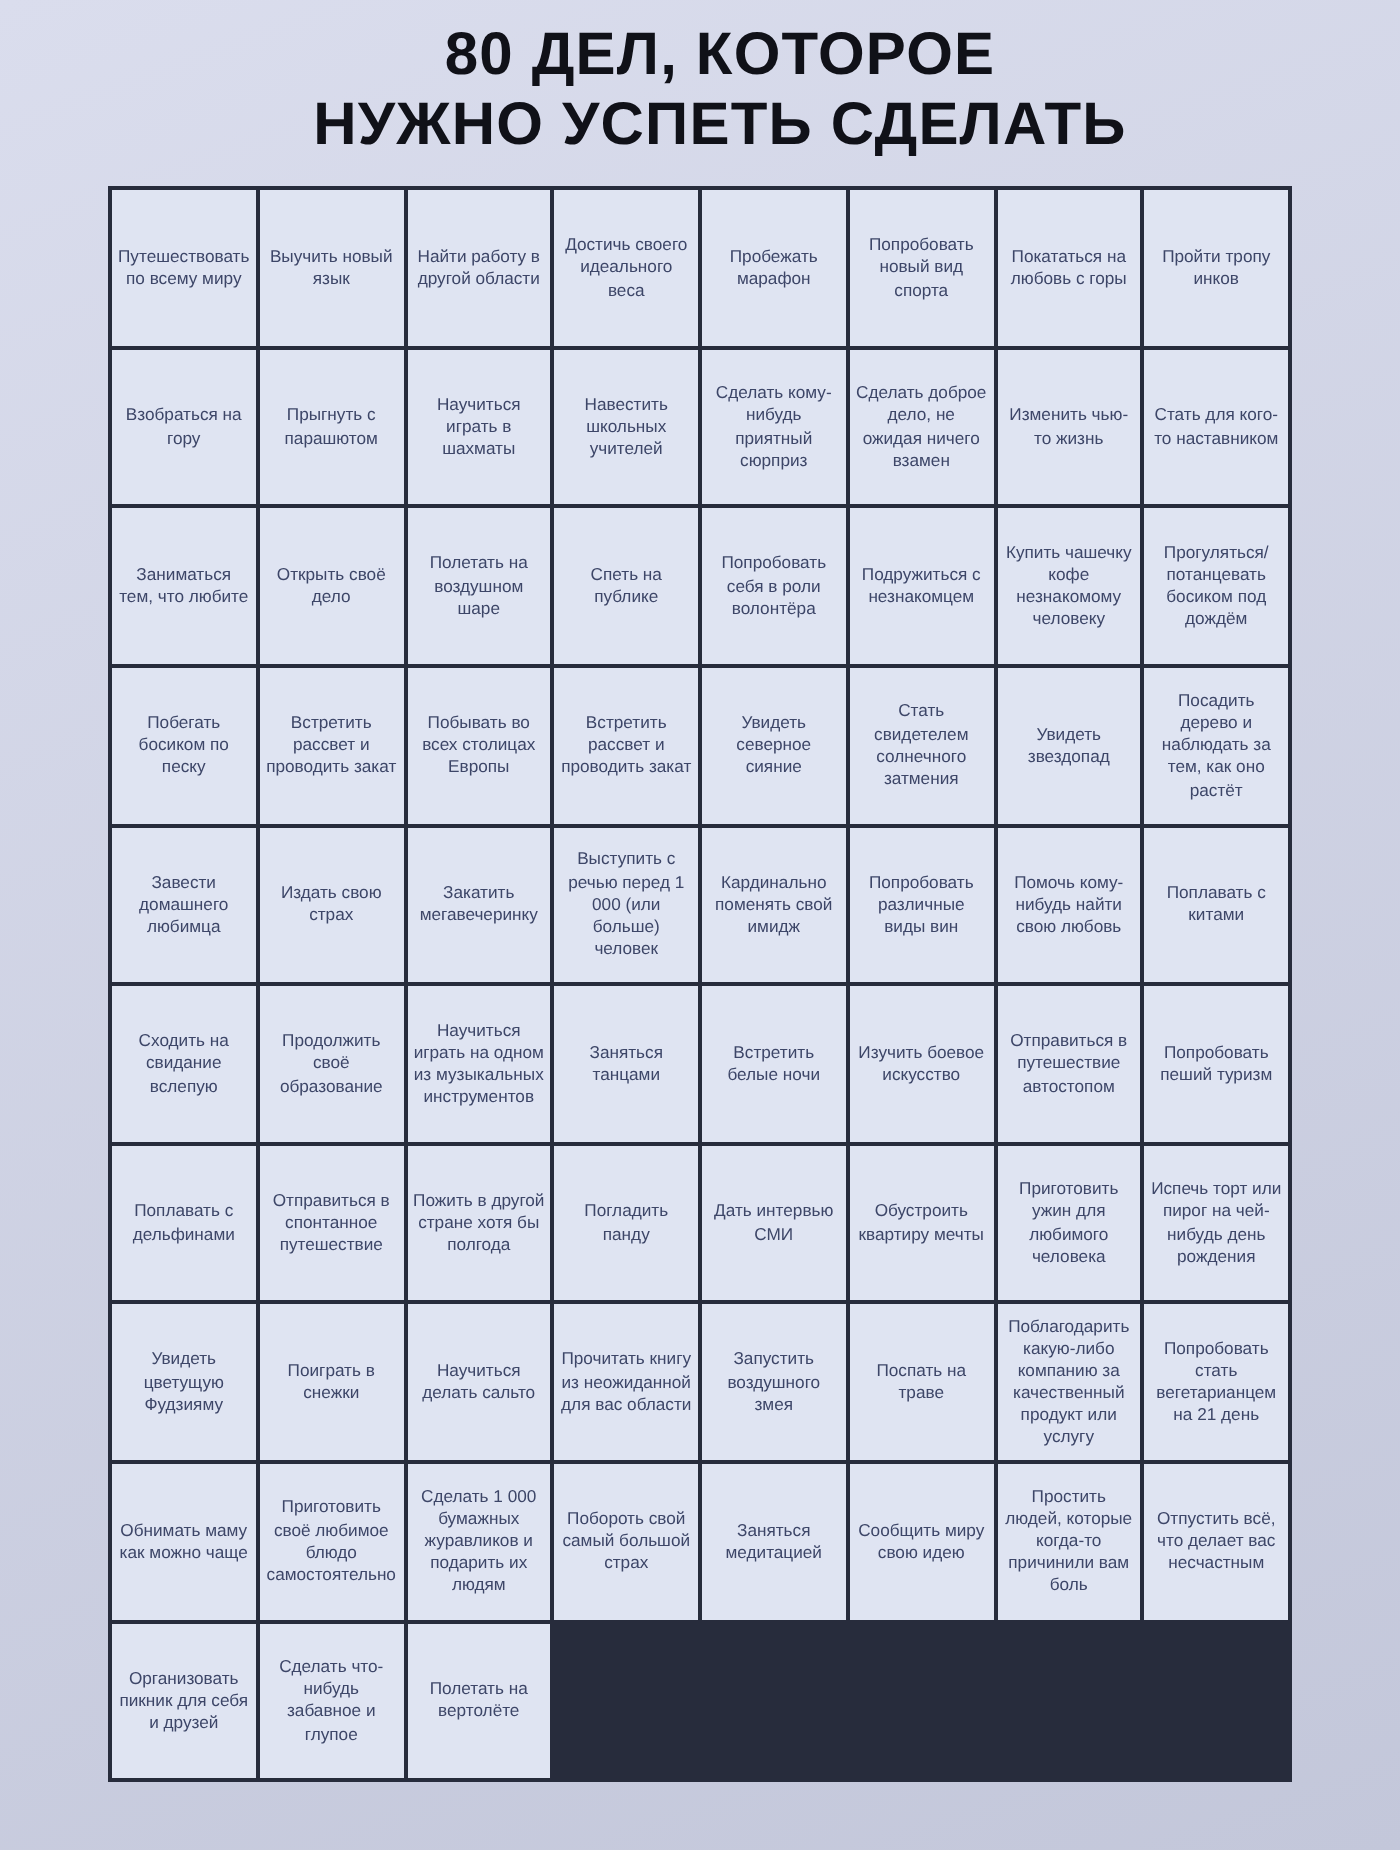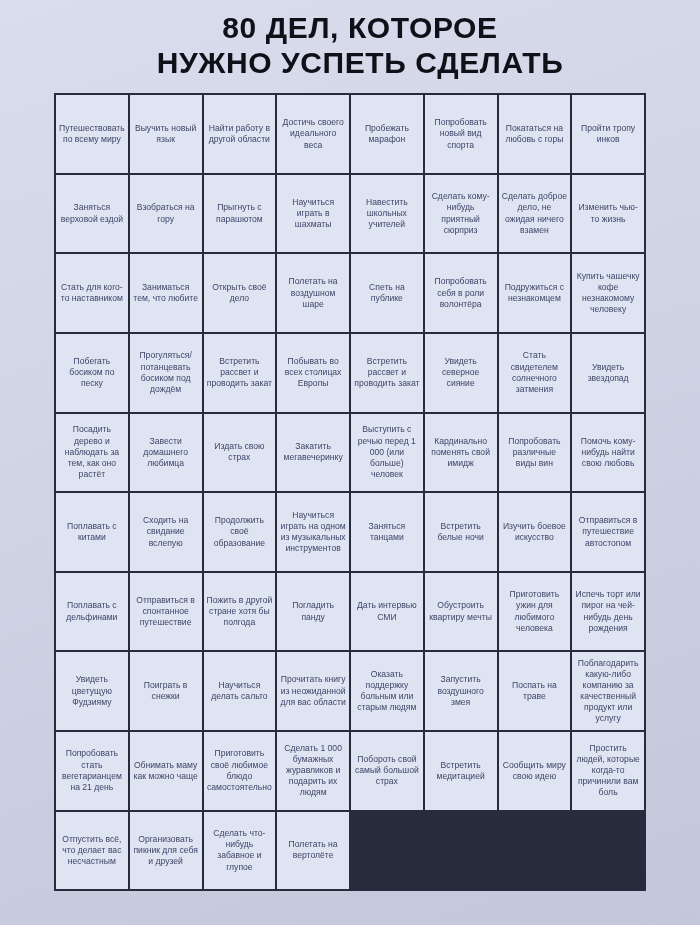--- a/index.html
+++ b/index.html
@@ -60,38 +60,37 @@
   <h1 class="title"><span>80 ДЕЛ, КОТОРОЕ</span><br><span>НУЖНО УСПЕТЬ СДЕЛАТЬ</span></h1>
   <div class="grid" id="todo-grid">
       <div class="cell">Путешествовать по всему миру</div>
       <div class="cell">Выучить новый язык</div>
       <div class="cell">Найти работу в другой области</div>
       <div class="cell">Достичь своего идеального веса</div>
       <div class="cell">Пробежать марафон</div>
       <div class="cell">Попробовать новый вид спорта</div>
       <div class="cell">Покататься на любовь с горы</div>
       <div class="cell">Пройти тропу инков</div>
-      <div class="cell">Заняться верховой ездой</div>
       <div class="cell">Взобраться на гору</div>
       <div class="cell">Прыгнуть с парашютом</div>
       <div class="cell">Научиться играть в шахматы</div>
       <div class="cell">Навестить школьных учителей</div>
       <div class="cell">Сделать кому-нибудь приятный сюрприз</div>
       <div class="cell">Сделать доброе дело, не ожидая ничего взамен</div>
       <div class="cell">Изменить чью-то жизнь</div>
       <div class="cell">Стать для кого-то наставником</div>
       <div class="cell">Заниматься тем, что любите</div>
       <div class="cell">Открыть своё дело</div>
       <div class="cell">Полетать на воздушном шаре</div>
       <div class="cell">Спеть на публике</div>
       <div class="cell">Попробовать себя в роли волонтёра</div>
       <div class="cell">Подружиться с незнакомцем</div>
       <div class="cell">Купить чашечку кофе незнакомому человеку</div>
+      <div class="cell">Прогуляться/ потанцевать босиком под дождём</div>
       <div class="cell">Побегать босиком по песку</div>
-      <div class="cell">Прогуляться/ потанцевать босиком под дождём</div>
       <div class="cell">Встретить рассвет и проводить закат</div>
       <div class="cell">Побывать во всех столицах Европы</div>
       <div class="cell">Встретить рассвет и проводить закат</div>
       <div class="cell">Увидеть северное сияние</div>
       <div class="cell">Стать свидетелем солнечного затмения</div>
       <div class="cell">Увидеть звездопад</div>
       <div class="cell">Посадить дерево и наблюдать за тем, как оно растёт</div>
       <div class="cell">Завести домашнего любимца</div>
       <div class="cell">Издать свою страх</div>
       <div class="cell">Закатить мегавечеринку</div>
@@ -100,42 +99,42 @@
       <div class="cell">Попробовать различные виды вин</div>
       <div class="cell">Помочь кому-нибудь найти свою любовь</div>
       <div class="cell">Поплавать с китами</div>
       <div class="cell">Сходить на свидание вслепую</div>
       <div class="cell">Продолжить своё образование</div>
       <div class="cell">Научиться играть на одном из музыкальных инструментов</div>
       <div class="cell">Заняться танцами</div>
       <div class="cell">Встретить белые ночи</div>
       <div class="cell">Изучить боевое искусство</div>
       <div class="cell">Отправиться в путешествие автостопом</div>
+      <div class="cell">Попробовать пеший туризм</div>
       <div class="cell">Поплавать с дельфинами</div>
       <div class="cell">Отправиться в спонтанное путешествие</div>
       <div class="cell">Пожить в другой стране хотя бы полгода</div>
       <div class="cell">Погладить панду</div>
       <div class="cell">Дать интервью СМИ</div>
       <div class="cell">Обустроить квартиру мечты</div>
       <div class="cell">Приготовить ужин для любимого человека</div>
       <div class="cell">Испечь торт или пирог на чей-нибудь день рождения</div>
       <div class="cell">Увидеть цветущую Фудзияму</div>
       <div class="cell">Поиграть в снежки</div>
       <div class="cell">Научиться делать сальто</div>
       <div class="cell">Прочитать книгу из неожиданной для вас области</div>
-      <div class="cell">Оказать поддержку больным или старым людям</div>
       <div class="cell">Запустить воздушного змея</div>
       <div class="cell">Поспать на траве</div>
       <div class="cell">Поблагодарить какую-либо компанию за качественный продукт или услугу</div>
       <div class="cell">Попробовать стать вегетарианцем на 21 день</div>
       <div class="cell">Обнимать маму как можно чаще</div>
       <div class="cell">Приготовить своё любимое блюдо самостоятельно</div>
       <div class="cell">Сделать 1 000 бумажных журавликов и подарить их людям</div>
       <div class="cell">Побороть свой самый большой страх</div>
-      <div class="cell">Встретить медитацией</div>
+      <div class="cell">Заняться медитацией</div>
       <div class="cell">Сообщить миру свою идею</div>
       <div class="cell">Простить людей, которые когда-то причинили вам боль</div>
       <div class="cell">Отпустить всё, что делает вас несчастным</div>
       <div class="cell">Организовать пикник для себя и друзей</div>
       <div class="cell">Сделать что-нибудь забавное и глупое</div>
       <div class="cell">Полетать на вертолёте</div>
     </div>
 </div>
 
 </body></html>

